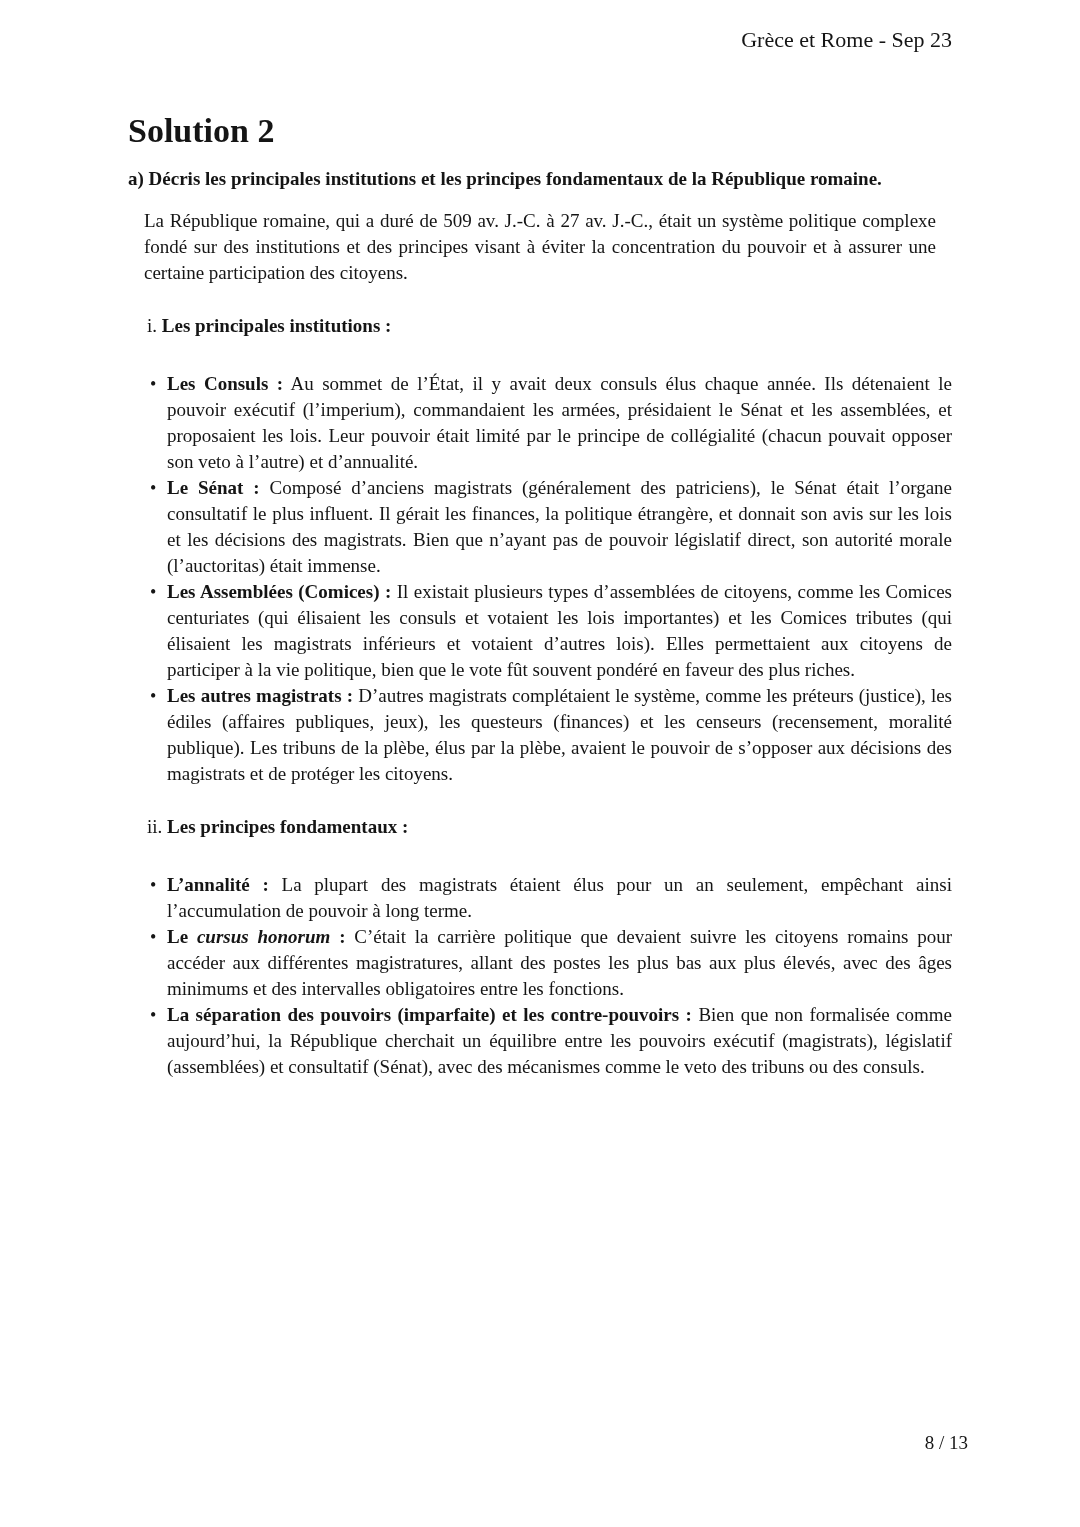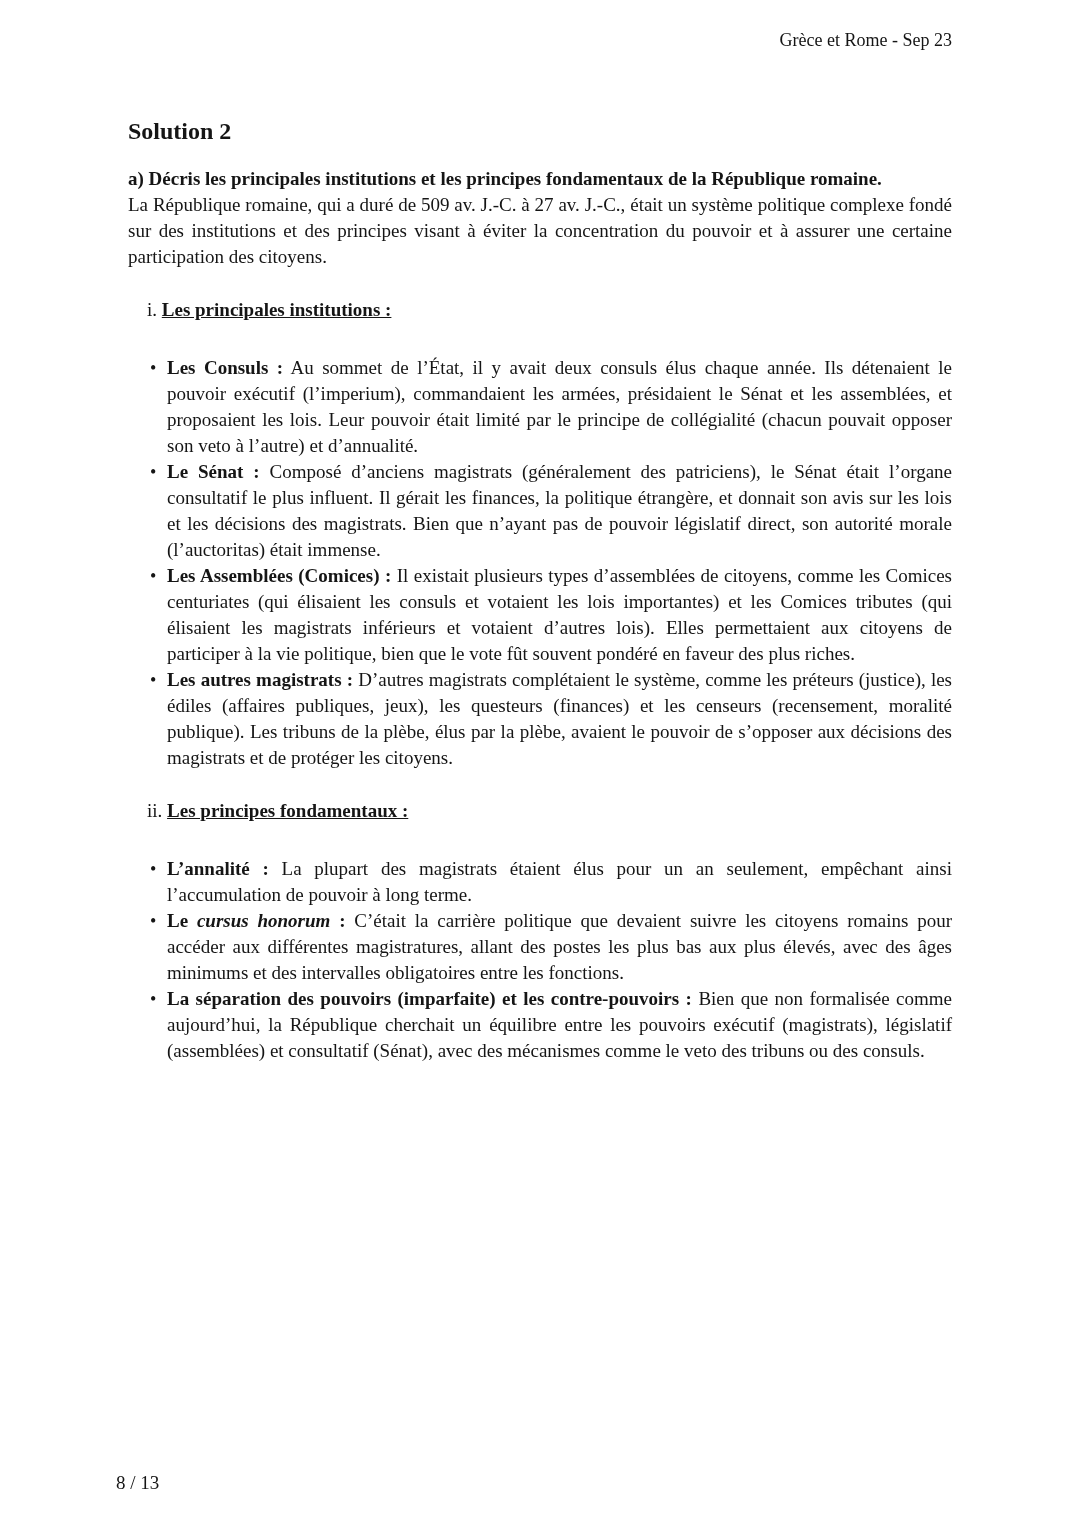--- a/index.html
+++ b/index.html
@@ -12,50 +12,50 @@
     color: #151515;
     font-family: "Liberation Serif", "DejaVu Serif", serif;
     font-size: 19px;
     line-height: 26px;
     box-sizing: border-box;
     padding: 28px 128px 0 128px;
     overflow: hidden;
   }
   .page-header {
     text-align: right;
-    font-size: 18px;
+    font-size: 22px;
     line-height: 24px;
   }
   .doc-title {
     margin: 62px 0 0 0;
-    font-size: 24px;
+    font-size: 34px;
     line-height: 34px;
     font-weight: bold;
   }
   .intro-para {
     margin: 24px 0 0 0;
     text-align: justify;
     hyphens: auto;
   }
   .section-heading {
     margin: 18px 0 0 0;
     font-weight: bold;
     text-align: justify;
   }
   .body-para {
-    margin: 0;
+    margin: 16px;
     text-align: justify;
     hyphens: auto;
   }
   .enum-line {
     margin: 27px 0 0 0;
     padding-left: 19px;
   }
   .enum-line .numeral { font-weight: normal; }
-  .enum-line .enum-heading { font-weight: bold; text-decoration: underline; }
+  .enum-line .enum-heading { font-weight: bold; }
   ul.bullet-list {
     list-style: none;
     margin: 32px 0 0 0;
     padding: 0;
   }
   ul.bullet-list li {
     position: relative;
     padding-left: 39px;
     text-align: justify;
     hyphens: auto;
@@ -66,24 +66,23 @@
     left: 22px;
     top: 0;
     font-size: 18px;
   }
   .b { font-weight: bold; }
   em.b { font-style: italic; }
   .enum-ii { }
   .page-footer {
     position: absolute;
     top: 1430px;
-    left: 116px;
+    left: 144px;
     width: 824px;
-    text-align: left;
-    margin-top: 40px;
+    text-align: right;
   }
 </style>
 </head>
 <body>
 
 <div class="page">
 
   <div class="page-header">Grèce et Rome - Sep 23</div>
 
   <h1 class="doc-title">Solution 2</h1>

